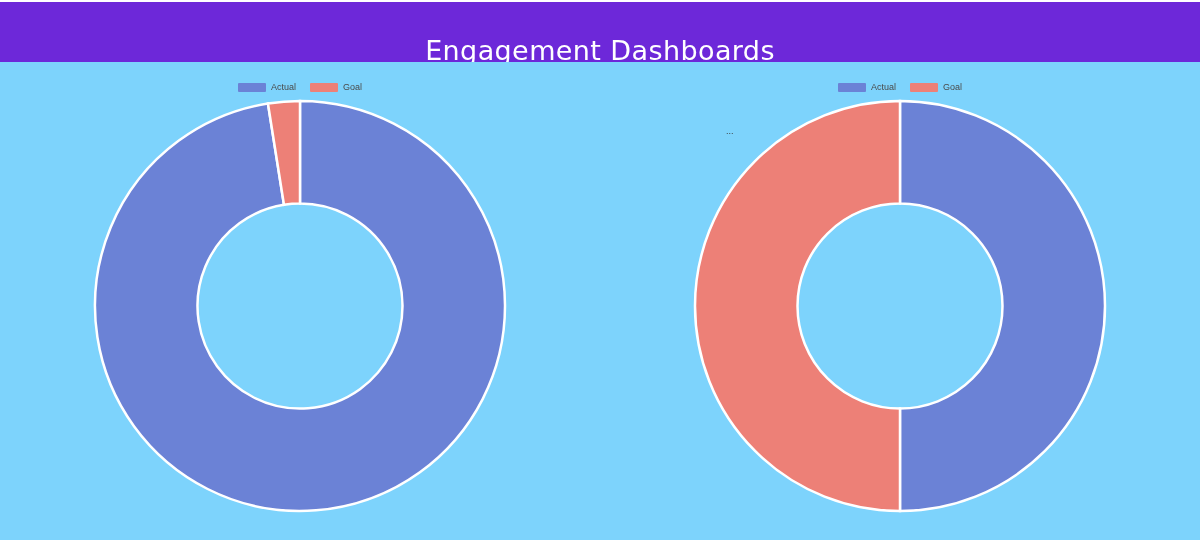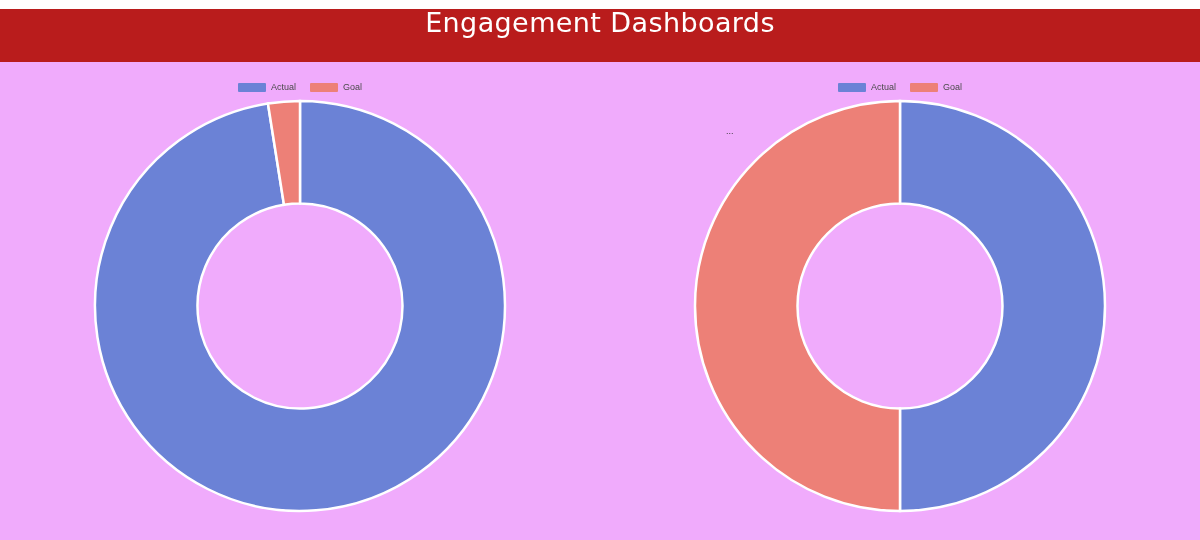--- a/index.html
+++ b/index.html
@@ -13,47 +13,47 @@
     height: 540px;
     overflow: hidden;
     font-family: "Liberation Sans", sans-serif;
     position: relative;
   }
 
   
   #app-header {
     position: absolute;
     left: 0;
-    top: 9px;
+    top: 2px;
     width: 1200px;
     height: 62px;
-    background: #b91c1c;
+    background: #6d28d9;
     display: flex;
-    align-items: flex-start;
+    align-items: flex-end;
     justify-content: center;
     box-sizing: border-box;
   }
   #app-title {
     color: #ffffff;
     font-size: 27px;
     font-weight: 400;
     letter-spacing: 0.4px;
     font-family: "DejaVu Sans", sans-serif;
     line-height: 1;
     white-space: nowrap;
   }
 
   
   #dashboard-body {
     position: absolute;
     left: 0;
     top: 62px;
     width: 1200px;
     height: 478px;
-    background: #f0abfc;
+    background: #7dd3fc;
   }
 
   .chart-panel {
     position: absolute;
     top: 0;
     width: 600px;
     height: 478px;
   }
   #chart-panel-left  { left: 0; }
   #chart-panel-right { left: 600px; }

